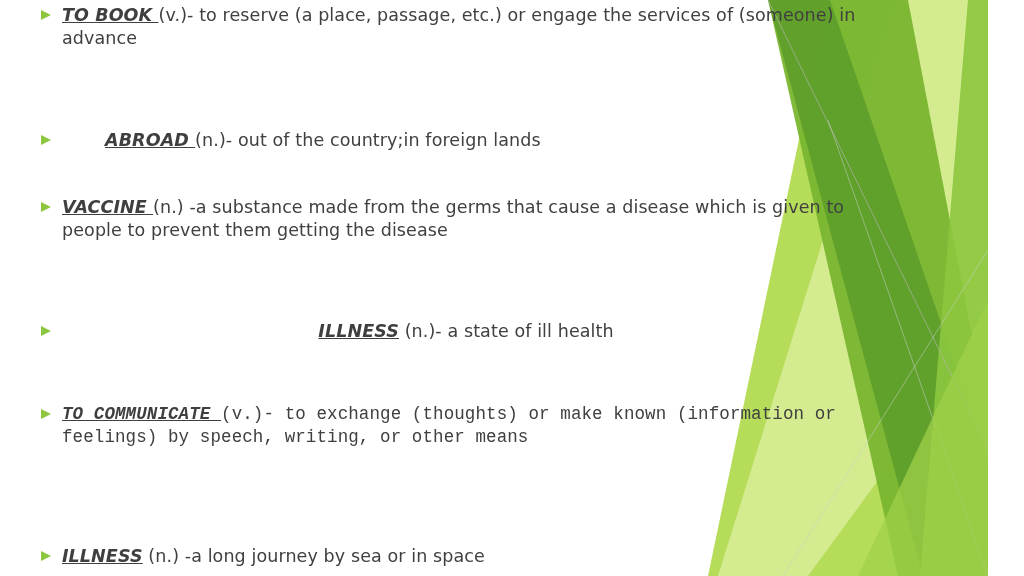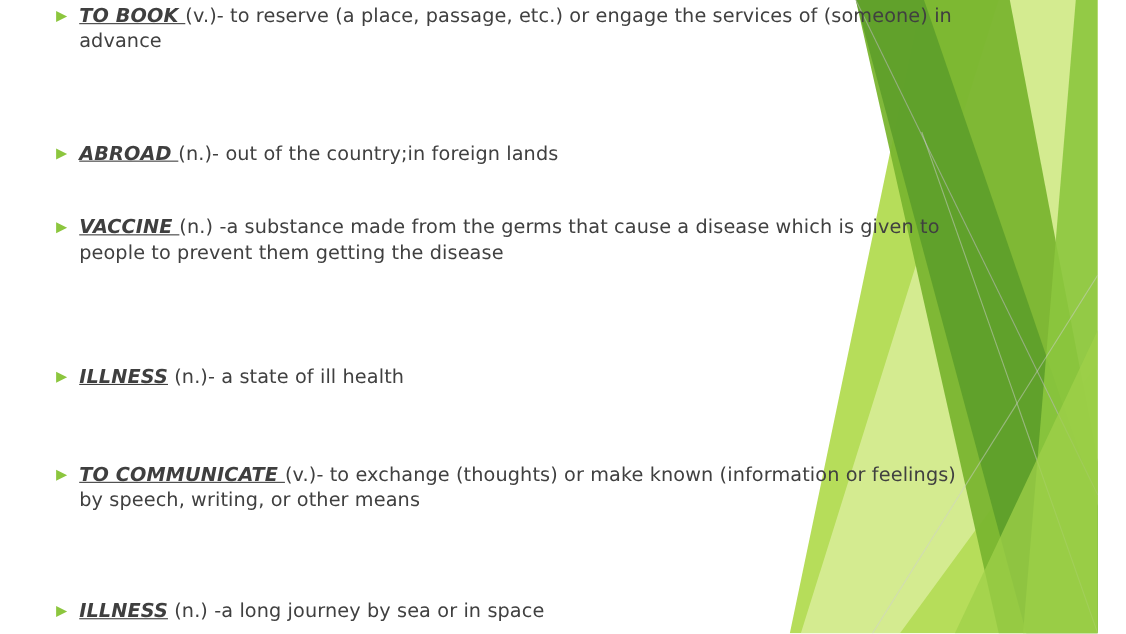--- a/index.html
+++ b/index.html
@@ -12,21 +12,20 @@
     background: #ffffff;
     font-family: "DejaVu Sans", sans-serif;
     overflow: hidden;
   }
   .slide {
     position: relative;
     width: 988px;
     height: 576px;
     background: #ffffff;
     overflow: hidden;
-    margin-left: 10px;
   }
   
   .deco {
     position: absolute;
     top: 0;
     right: 0;
     width: 420px;
     height: 576px;
     pointer-events: none;
   }
@@ -110,21 +109,21 @@
       <span class="bullet-mark">
         <svg width="12" height="12" viewBox="0 0 12 12">
             <polygon points="1,1 11,6 1,11" fill="#8cc63e"></polygon>
           </svg>
       </span>
       <div class="bullet-text">
         <span class="term">TO BOOK </span><span class="def">(v.)- to reserve (a place, passage, etc.) or engage the services of (someone) in advance</span>
       </div>
     </div>
 
-    <div class="bullet-row" style="top:129px;">
+    <div class="bullet-row" style="top:129px;gap:43px;">
       <span class="bullet-mark">
         <svg width="12" height="12" viewBox="0 0 12 12">
             <polygon points="1,1 11,6 1,11" fill="#8cc63e"></polygon>
           </svg>
       </span>
       <div class="bullet-text">
         <span class="term">ABROAD </span><span class="def">(n.)- out of the country;in foreign lands</span>
       </div>
     </div>
 
@@ -132,32 +131,32 @@
       <span class="bullet-mark">
         <svg width="12" height="12" viewBox="0 0 12 12">
             <polygon points="1,1 11,6 1,11" fill="#8cc63e"></polygon>
           </svg>
       </span>
       <div class="bullet-text">
         <span class="term">VACCINE </span><span class="def">(n.) -a substance made from the germs that cause a disease which is given to people to prevent them getting the disease</span>
       </div>
     </div>
 
-    <div class="bullet-row" style="top:332px;">
+    <div class="bullet-row" style="top:320px;text-align:center;">
       <span class="bullet-mark">
         <svg width="12" height="12" viewBox="0 0 12 12">
             <polygon points="1,1 11,6 1,11" fill="#8cc63e"></polygon>
           </svg>
       </span>
       <div class="bullet-text">
         <span class="term">ILLNESS</span><span class="def"> (n.)- a state of ill health</span>
       </div>
     </div>
 
-    <div class="bullet-row" style="top:421px;">
+    <div class="bullet-row" style="top:403px;font-family:Liberation Mono, monospace;">
       <span class="bullet-mark">
         <svg width="12" height="12" viewBox="0 0 12 12">
             <polygon points="1,1 11,6 1,11" fill="#8cc63e"></polygon>
           </svg>
       </span>
       <div class="bullet-text">
         <span class="term"> TO COMMUNICATE </span><span class="def">(v.)- to exchange (thoughts) or make known (information or feelings) by speech, writing, or other means</span>
       </div>
     </div>
 

